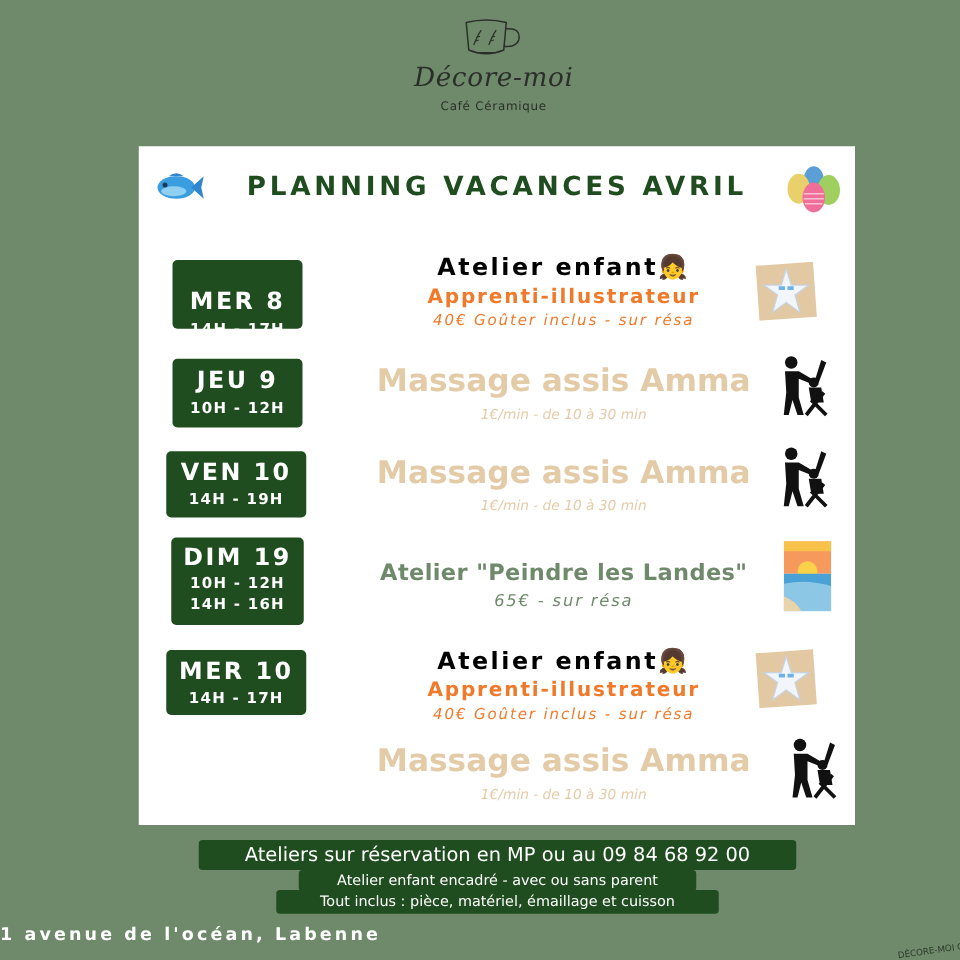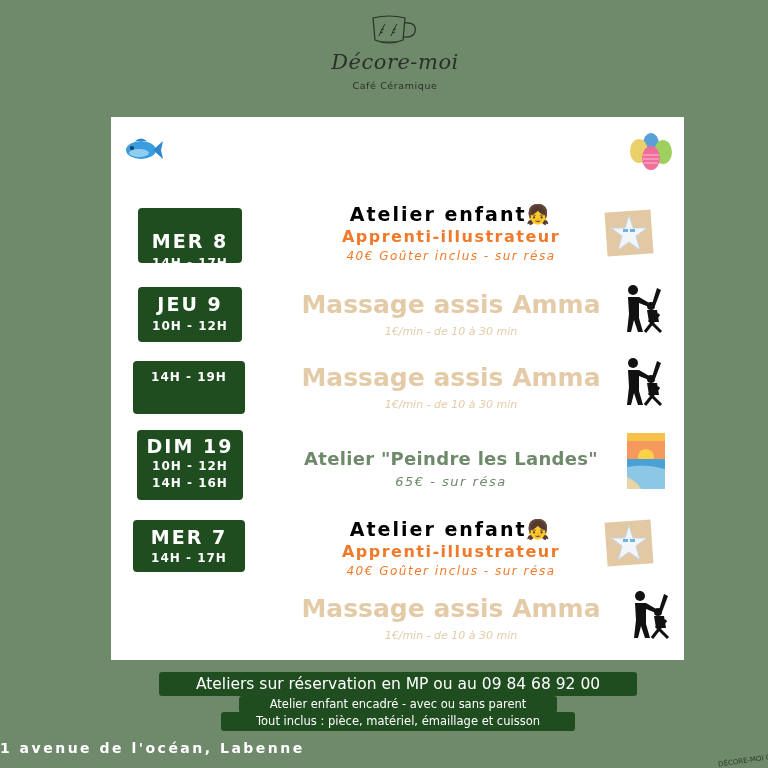--- a/index.html
+++ b/index.html
@@ -80,20 +80,21 @@
 </div>
 
 <div class="panel">
   <svg class="fish" width="42" height="30" viewBox="0 0 42 30">
     <ellipse cx="18" cy="15" rx="15" ry="9" fill="#3a9de0"></ellipse>
     <path d="M30 15 L 40 6 L 38 15 L 40 24 Z" fill="#2f86cc"></path>
     <path d="M12 6 Q 18 1 24 6" fill="#2f86cc"></path>
     <ellipse cx="16" cy="18" rx="10" ry="4" fill="#8fd0f2"></ellipse>
     <circle cx="9" cy="13" r="2" fill="#1b3a5a"></circle>
   </svg>
+  <div class="title">PLANNING VACANCES AVRIL</div>
   <svg class="eggs" width="46" height="40" viewBox="0 0 46 40">
     <ellipse cx="23" cy="13" rx="8" ry="11" fill="#5a9fd6"></ellipse>
     <ellipse cx="11" cy="20" rx="9" ry="12" fill="#e9d06a"></ellipse>
     <ellipse cx="35" cy="21" rx="9" ry="12" fill="#9fcf5e"></ellipse>
     <ellipse cx="23" cy="27" rx="9" ry="12" fill="#ef6f9a"></ellipse>
     <path d="M15 24 h 16 M 15 28 h 16 M 16 32 h 14" stroke="#f9c2d4" stroke-width="1.2"></path>
   </svg>
 
   <div class="date" style="left:27px;top:91px;width:104px;height:55px;padding-top:22px;">
     <div class="day">MER 8</div>
@@ -122,20 +123,21 @@
   <svg class="icon-img" style="left:514px;top:167px;" width="40" height="50" viewBox="0 0 40 50">
     <circle cx="8" cy="6" r="5" fill="#111"></circle>
     <path d="M3 13 L 14 13 L 26 20 L 24 23 L 14 19 L 14 34 L 18 48 L 13 48 L 9 36 L 6 48 L 2 48 L 4 30 Z" fill="#111"></path>
     <path d="M32 4 L 36 6 L 30 22 L 27 20 Z" fill="#111"></path>
     <circle cx="26" cy="22" r="4" fill="#111"></circle>
     <path d="M22 26 L 32 26 L 34 38 L 24 38 Z" fill="#111"></path>
     <path d="M20 48 L 34 30 M 36 48 L 24 36" stroke="#111" stroke-width="3"></path>
   </svg>
 
   <div class="date" style="left:22px;top:244px;width:112px;height:53px;padding-top:6px;">
+    <div class="day">VEN 10</div>
     <div class="time" style="margin-top:2px;">14H - 19H</div>
   </div>
   <div class="event" style="top:246px;">
     <div class="ev-beige-1">Massage assis Amma</div>
     <div class="ev-beige-2" style="margin-top:4px;">1€/min - de 10 à 30 min</div>
   </div>
   <svg class="icon-img" style="left:514px;top:240px;" width="40" height="50" viewBox="0 0 40 50">
     <circle cx="8" cy="6" r="5" fill="#111"></circle>
     <path d="M3 13 L 14 13 L 26 20 L 24 23 L 14 19 L 14 34 L 18 48 L 13 48 L 9 36 L 6 48 L 2 48 L 4 30 Z" fill="#111"></path>
     <path d="M32 4 L 36 6 L 30 22 L 27 20 Z" fill="#111"></path>
@@ -156,21 +158,21 @@
   <svg class="icon-img" style="left:516px;top:316px;" width="38" height="56" viewBox="0 0 38 56">
     <rect x="0" y="0" width="38" height="26" fill="#f59a5c"></rect>
     <rect x="0" y="0" width="38" height="8" fill="#f8c24a"></rect>
     <circle cx="19" cy="24" r="8" fill="#fbd04a"></circle>
     <rect x="0" y="26" width="38" height="30" fill="#4aa1d6"></rect>
     <path d="M0 34 Q 19 30 38 36 L 38 56 L 0 56 Z" fill="#8cc7e6"></path>
     <path d="M0 44 Q 10 48 14 56 L 0 56 Z" fill="#e9d3a8"></path>
   </svg>
 
   <div class="date" style="left:22px;top:403px;width:112px;height:52px;padding-top:6px;">
-    <div class="day">MER 7</div>
+    <div class="day">MER 10</div>
     <div class="time" style="margin-top:2px;">14H - 17H</div>
   </div>
   <div class="event" style="top:400px;">
     <div class="ev-orange-1"><span>Atelier enfant</span><span>👧</span></div>
     <div class="ev-orange-2">Apprenti-illustrateur</div>
     <div class="ev-orange-3">40€ Goûter inclus - sur résa</div>
   </div>
   <svg class="icon-img" style="left:492px;top:402px;" width="52" height="48" viewBox="0 0 52 48">
     <rect x="3" y="2" width="46" height="44" fill="#e2c9a4" transform="rotate(-4 26 24)"></rect>
     <path d="M26 6 L 30 19 L 44 19 L 33 27 L 37 41 L 26 33 L 15 41 L 19 27 L 8 19 L 22 19 Z" fill="#f2f5fa" stroke="#c6d3e0" stroke-width="1"></path>

